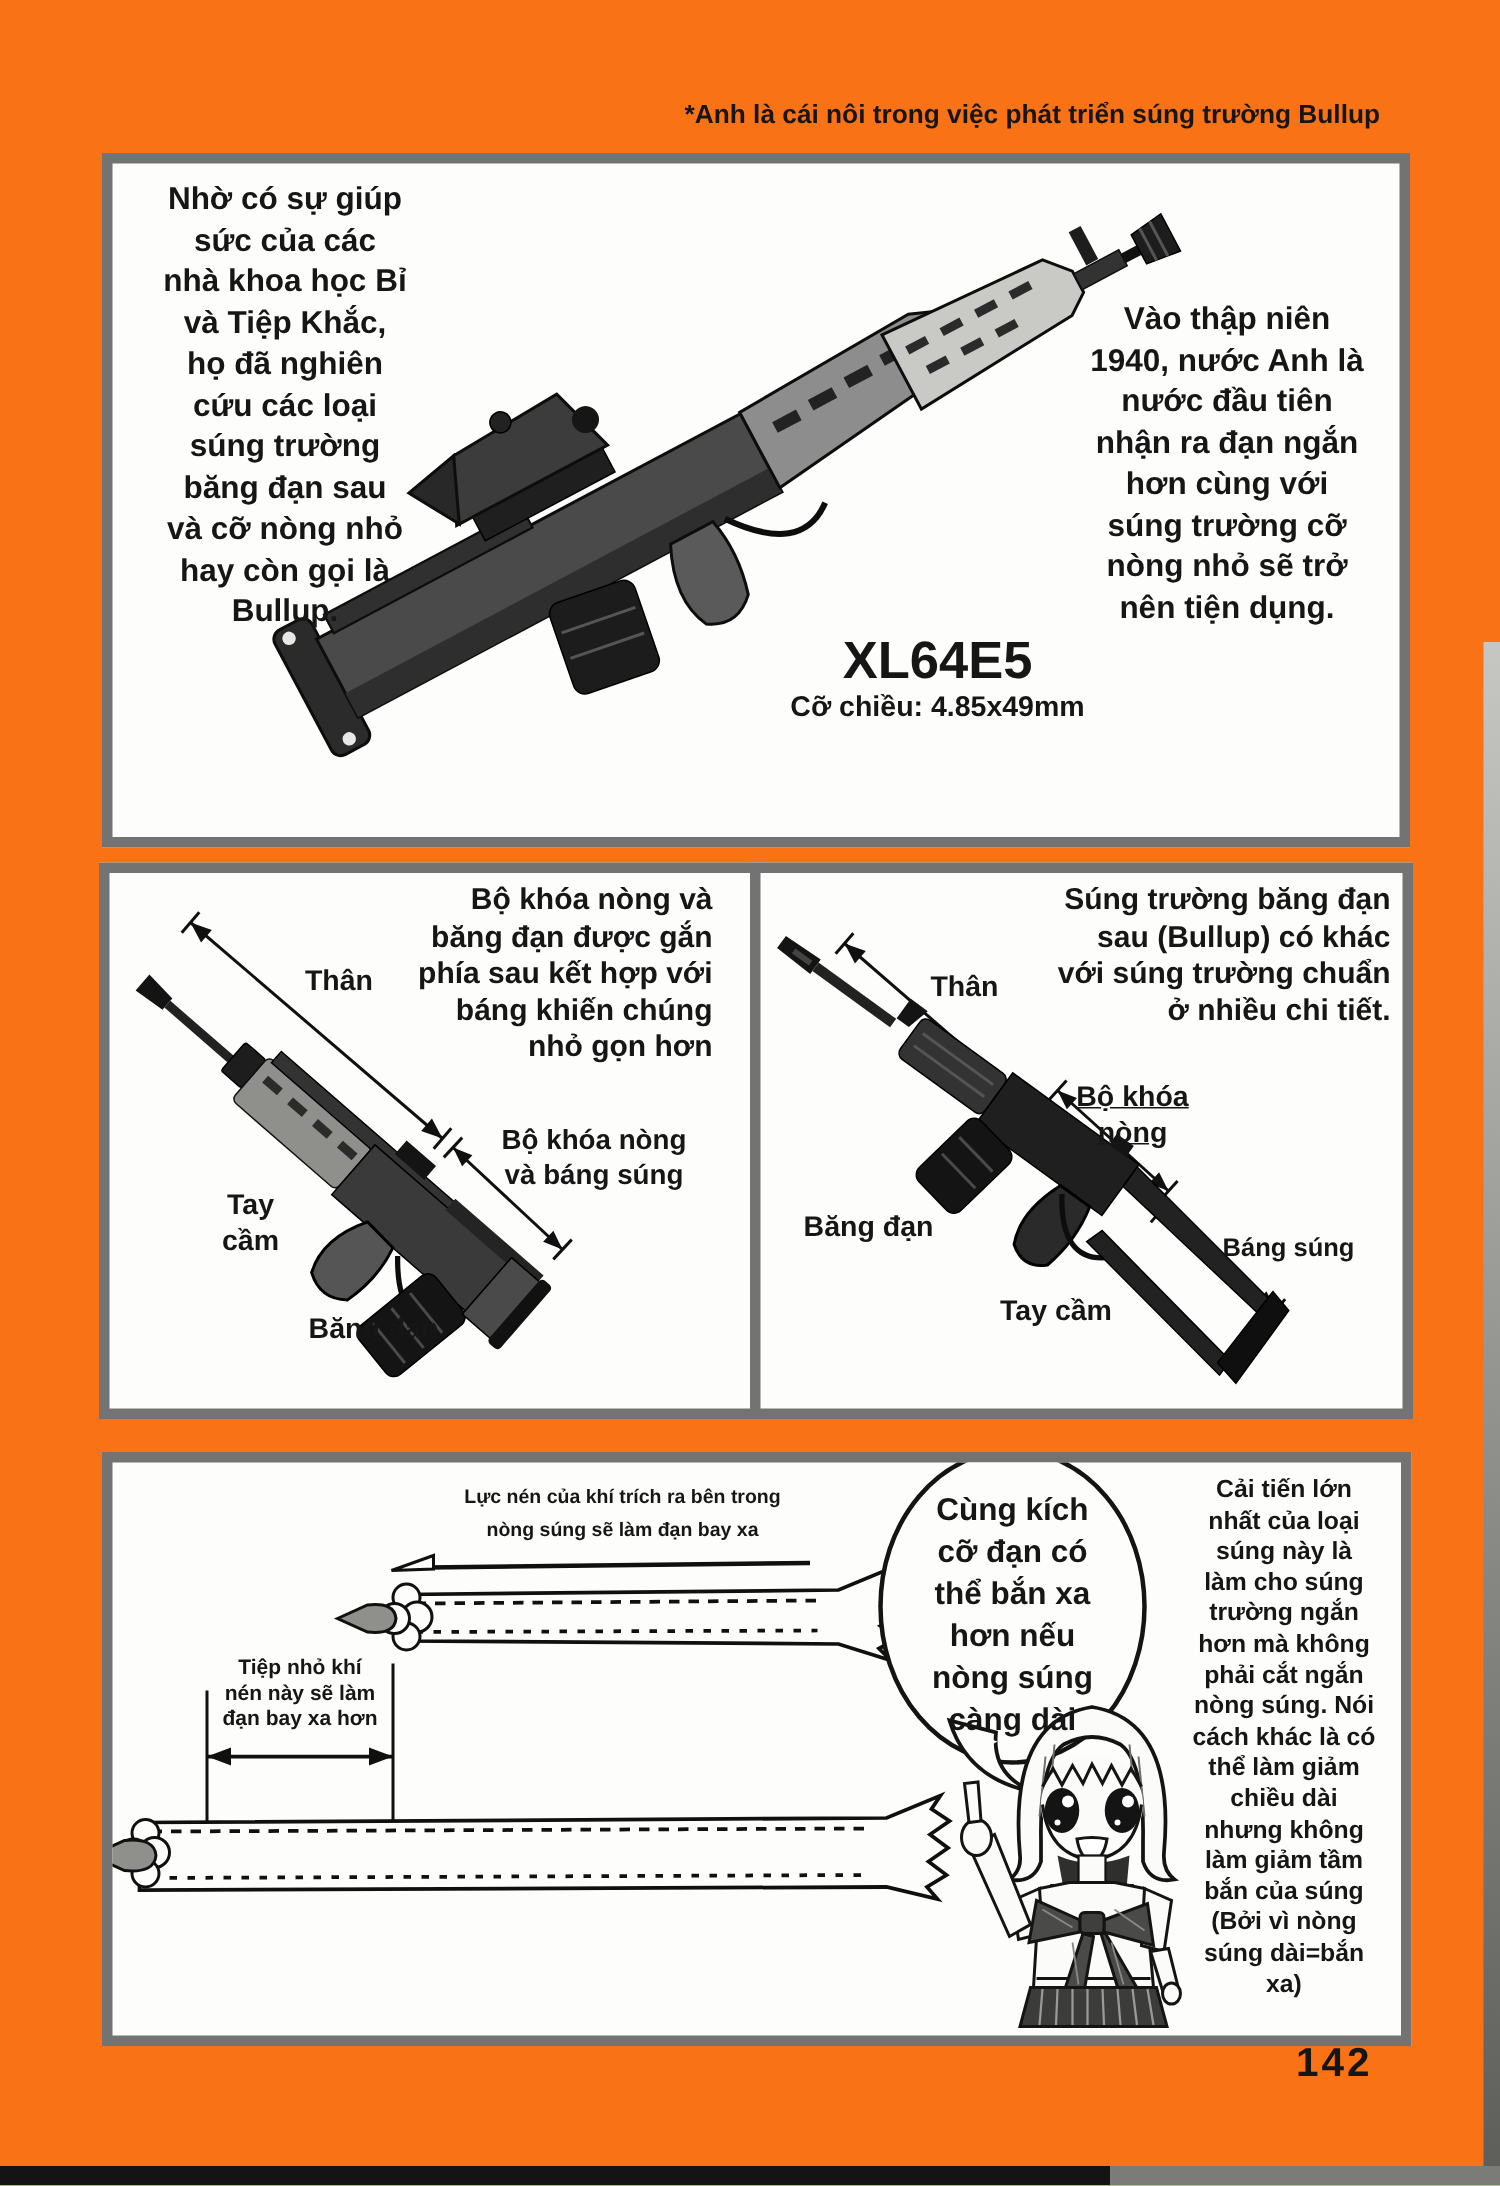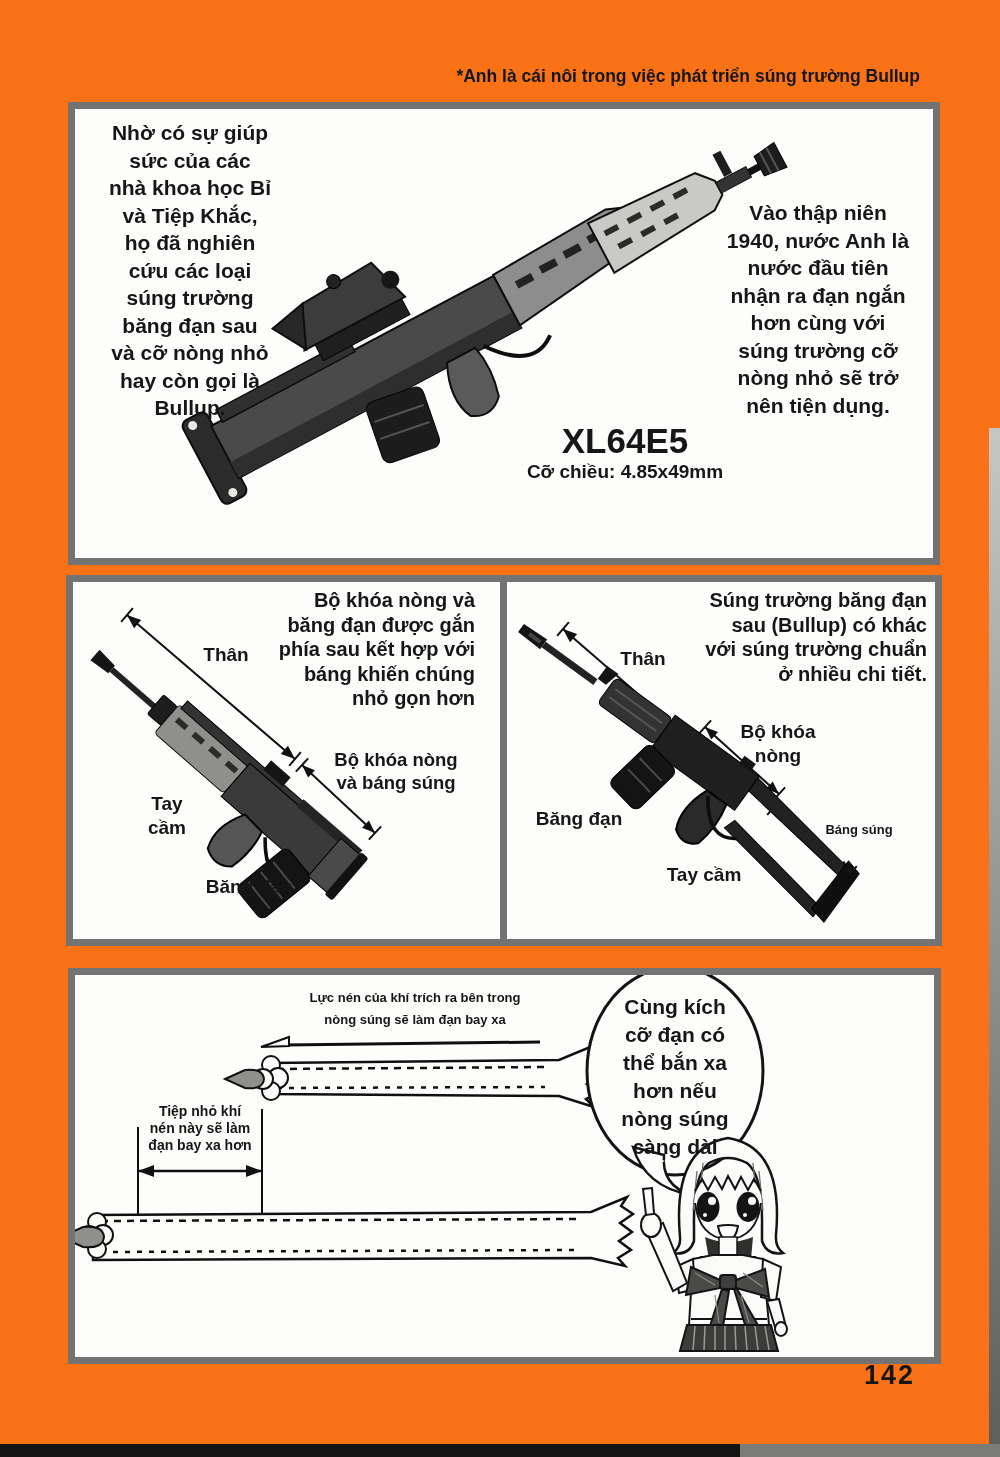--- a/index.html
+++ b/index.html
@@ -246,26 +246,26 @@
       </g>
     </svg>
 
     <div class="abs b ml rt" style="left:128px;top:6px;width:292px;font-size:20px;line-height:24.5px;">Súng trường băng đạn
 sau (Bullup) có khác
 với súng trường chuẩn
 ở nhiều chi tiết.</div>
 
     <div class="abs b ctr" style="left:104px;top:66px;width:64px;font-size:19px;">Thân</div>
 
-    <div class="abs b ml ctr" style="left:216px;top:138px;width:110px;font-size:19px;line-height:24px;">Bộ khóa
+    <div class="abs b ml ctr" style="left:193px;top:138px;width:110px;font-size:19px;line-height:24px;text-decoration:underline;">Bộ khóa
 nòng</div>
 
     <div class="abs b ctr" style="left:22px;top:226px;width:100px;font-size:19px;">Băng đạn</div>
 
-    <div class="abs b ctr" style="left:300px;top:240px;width:104px;font-size:13px;">Báng súng</div>
+    <div class="abs b ctr" style="left:300px;top:240px;width:104px;font-size:17px;">Báng súng</div>
 
     <div class="abs b ctr" style="left:154px;top:282px;width:86px;font-size:19px;">Tay cầm</div>
   </div>
 
   <div class="panel" id="panel4" style="left:68px;top:968px;width:859px;height:382px;">
 
     <svg class="abs" style="left:0;top:0;" width="859" height="382" viewBox="0 0 859 382">
 
       <g>
         <line x1="210" y1="70" x2="465" y2="67" stroke="#101010" stroke-width="3"></line>
@@ -371,20 +371,37 @@
 nén này sẽ làm
 đạn bay xa hơn</div>
 
     <div class="abs b ml ctr" style="left:524px;top:18px;width:152px;font-size:21px;line-height:28px;">Cùng kích
 cỡ đạn có
 thể bắn xa
 hơn nếu
 nòng súng
 càng dài</div>
 
+    <div class="abs b ml ctr" style="left:708px;top:8px;width:146px;font-size:16.5px;line-height:20.6px;">Cải tiến lớn
+nhất của loại
+súng này là
+làm cho súng
+trường ngắn
+hơn mà không
+phải cắt ngắn
+nòng súng. Nói
+cách khác là có
+thể làm giảm
+chiều dài
+nhưng không
+làm giảm tầm
+bắn của súng
+(Bởi vì nòng
+súng dài=bắn
+xa)</div>
   </div>
 
   <div class="abs b ctr" style="left:825px;top:1360px;width:90px;font-size:27px;letter-spacing:2px;text-align:right;">142</div>
 
   <div class="edge-bottom-dark"></div>
   <div class="edge-bottom-gray"></div>
   <div class="edge-right"></div>
 </div>
 
 </body></html>

